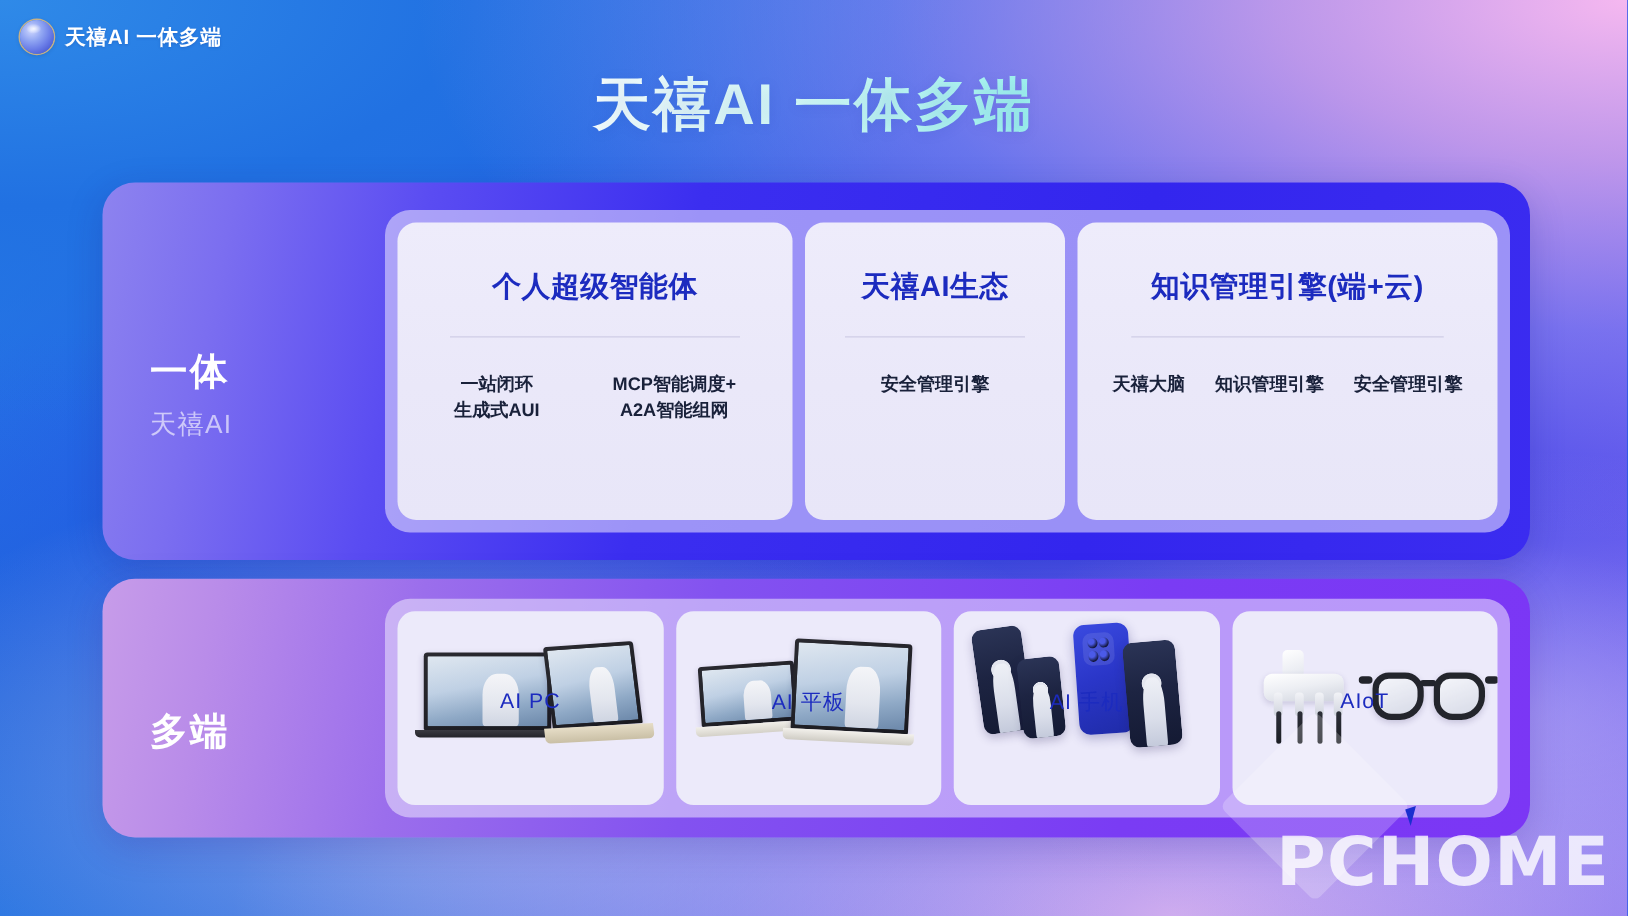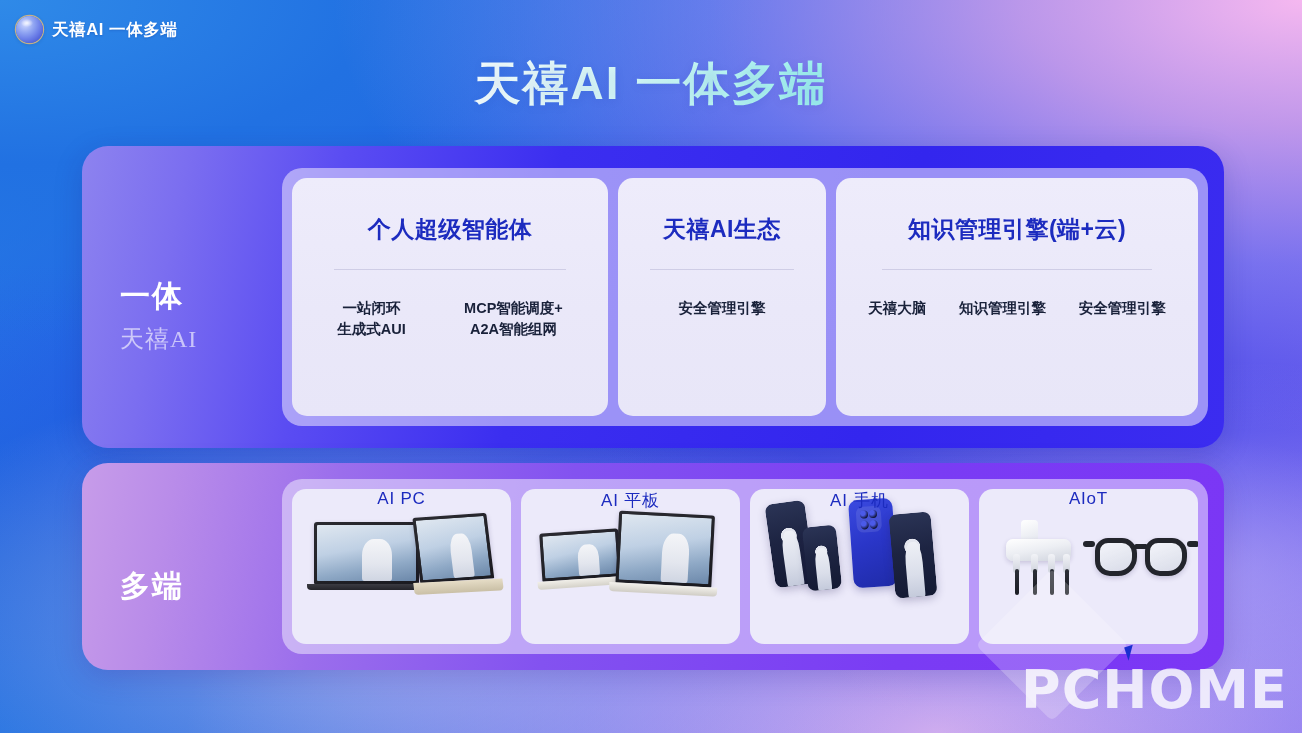--- a/index.html
+++ b/index.html
@@ -73,30 +73,30 @@
     box-shadow: 0 8px 28px rgba(30,30,140,0.22);
   }
   #panel-devices {
     left: 82px; top: 463px; width: 1142px; height: 207px;
     background: linear-gradient(100deg, #c79ce9 0%, #b98ce9 8%, #9b6eec 22%, #8352f0 42%, #7a3cf4 72%, #7b36f5 100%);
     box-shadow: 0 8px 28px rgba(60,30,150,0.22);
   }
 
   
   .panel-label {
-    width: 200px; flex: none; padding-left: 38px;
+    width: 226px; flex: none; padding-left: 38px;
     display: flex; flex-direction: column; justify-content: center; margin-top: 40px;
   }
   .panel-label .label-main {
     color: #ffffff; font-weight: bold; font-size: 30px; letter-spacing: 2px;
     line-height: 1.15;
   }
   .panel-label .label-sub {
-    color: rgba(255,255,255,0.62); font-size: 24px; letter-spacing: 1px;
-    margin-top: 9px; font-weight: normal; font-family: Liberation Serif, serif;
+    color: rgba(255,255,255,0.62); font-size: 21px; letter-spacing: 1px;
+    margin-top: 9px; font-weight: normal;
   }
 
   
   .card-tray {
     flex: 1; align-self: stretch;
     margin: 18px 16px 18px 0;
     background: rgba(236,232,253,0.55);
     border-radius: 20px;
     display: flex; gap: 10px; padding: 10px;
   }
@@ -129,21 +129,21 @@
   }
   .feature-item {
     color: #19213a; font-weight: bold; font-size: 14.5px;
     line-height: 1.45; text-align: center; white-space: pre-line;
   }
 
   
   .device-card {
     flex: 1 1 0; background: #eceafa; border-radius: 14px;
     position: relative; display: flex; flex-direction: column;
-    align-items: center; justify-content: flex-start;
+    align-items: center; justify-content: center;
     padding-bottom: 11px; overflow: hidden;
   }
   .device-art {
     position: absolute; left: 0; right: 0; top: 8px; bottom: 34px;
   }
   .device-label {
     color: #1c2bbf; font-size: 17px; letter-spacing: 0.8px;
     position: relative; z-index: 3;
   }
 

